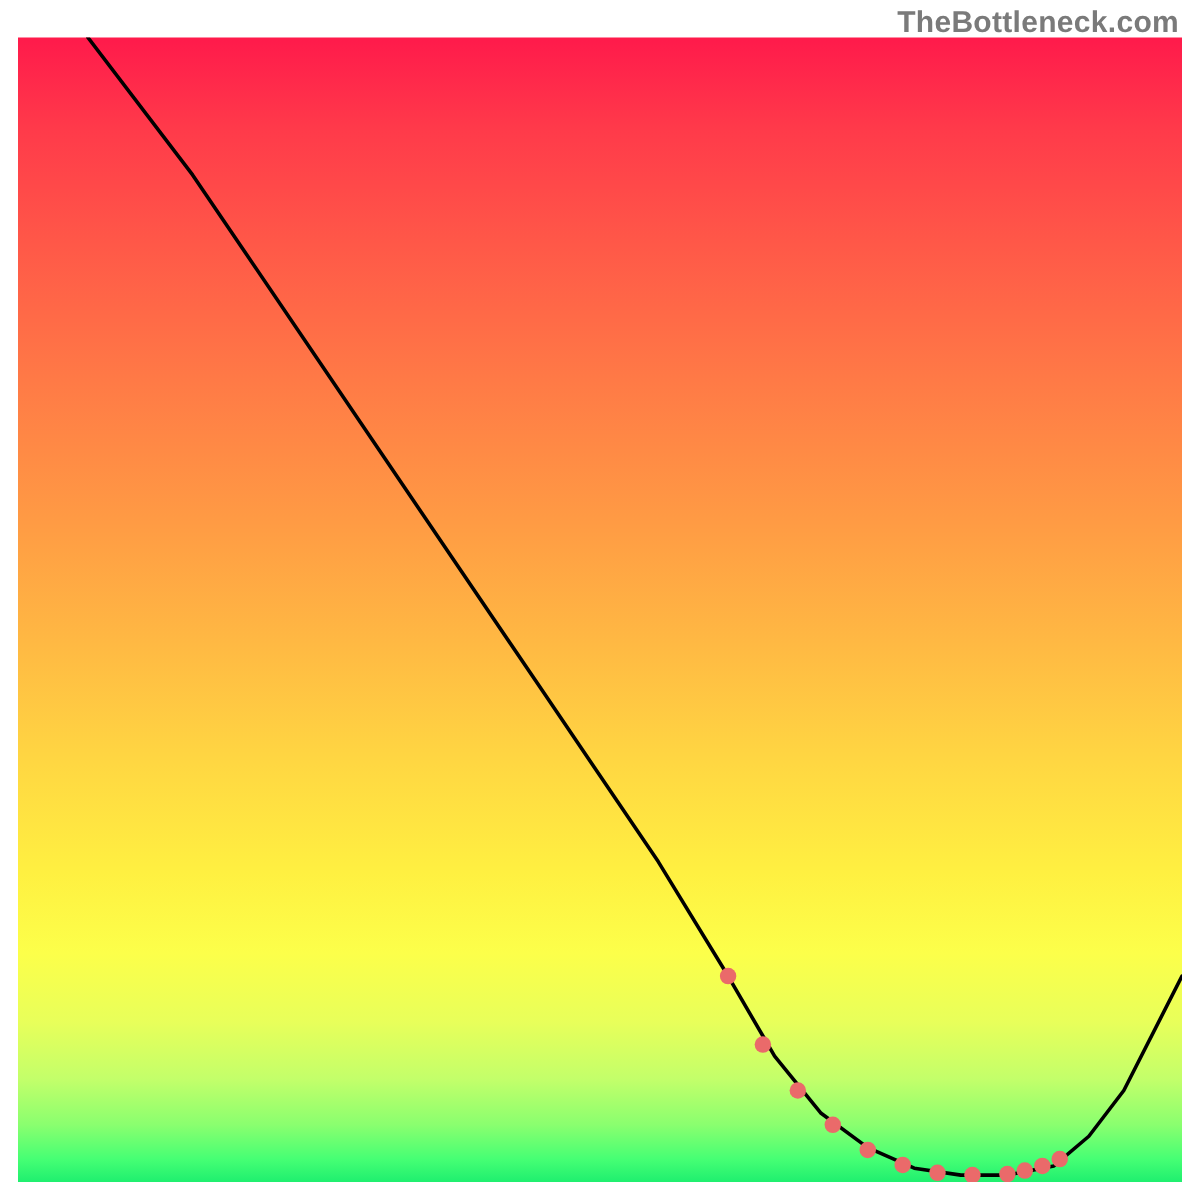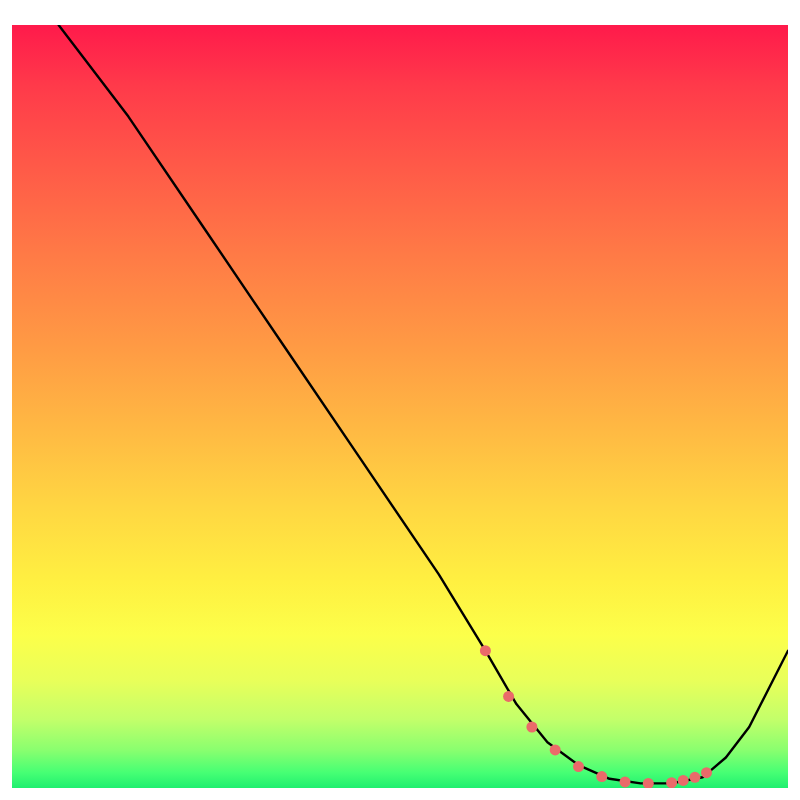--- a/index.html
+++ b/index.html
@@ -56,20 +56,21 @@
     width: 100%;
     height: 100%;
     pointer-events: none;
   }
 </style>
 </head>
 <body>
 
 <div class="chart-wrap">
 
+  <div class="watermark">TheBottleneck.com</div>
 
   <div class="plot-area">
     <svg class="curve" viewBox="0 0 776 763" preserveAspectRatio="none">
       <path id="main-curve" fill="none" stroke="#000" stroke-width="2.4" stroke-linecap="round" stroke-linejoin="round" d="M46.6 0.0 L116.4 91.6 L194.0 206.0 L271.6 320.5 L349.2 434.9 L426.8 549.4 L473.4 625.7 L504.4 679.1 L535.4 717.2 L566.5 740.1 L597.5 753.8 L628.6 758.4 L659.6 758.4 L690.6 752.3 L713.9 732.5 L737.2 702.0 L776.0 625.7"></path>
       <g id="highlight-dots">
           <circle cx="473.4" cy="625.7" r="5.5" fill="#ea6a6a"></circle>
           <circle cx="496.6" cy="671.4" r="5.5" fill="#ea6a6a"></circle>
           <circle cx="519.9" cy="702.0" r="5.5" fill="#ea6a6a"></circle>
           <circle cx="543.2" cy="724.9" r="5.5" fill="#ea6a6a"></circle>
           <circle cx="566.5" cy="741.6" r="5.5" fill="#ea6a6a"></circle>

